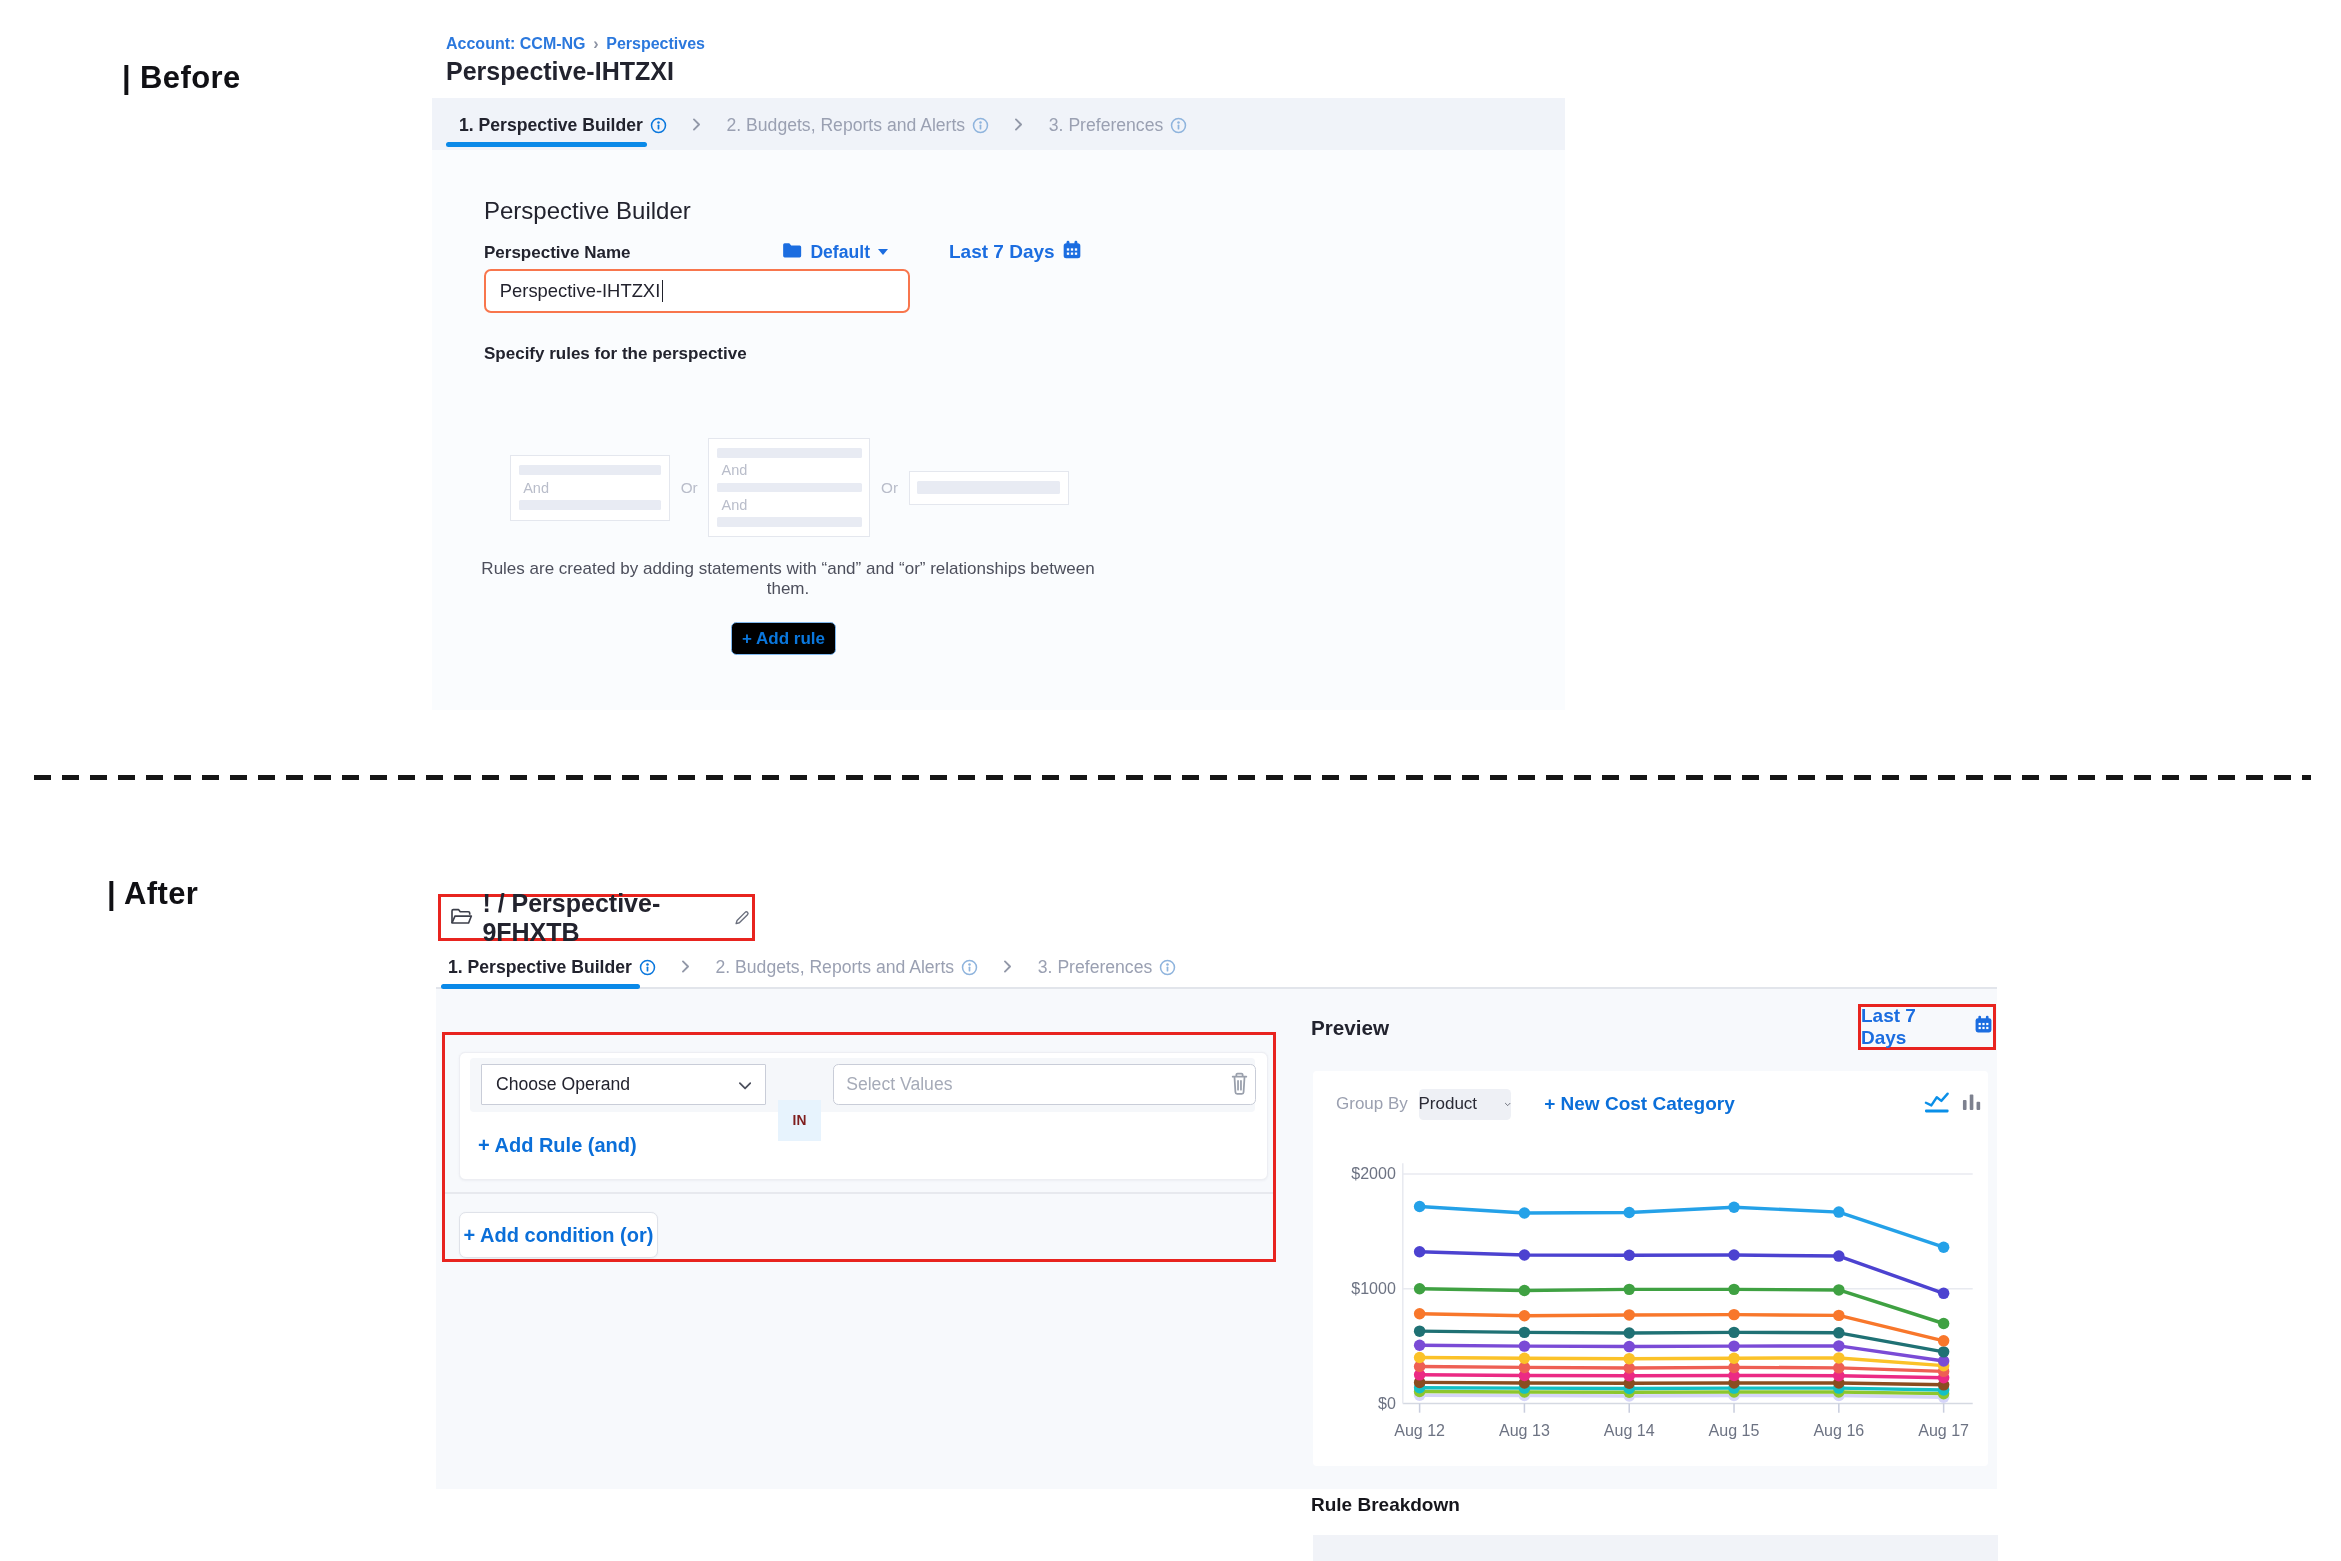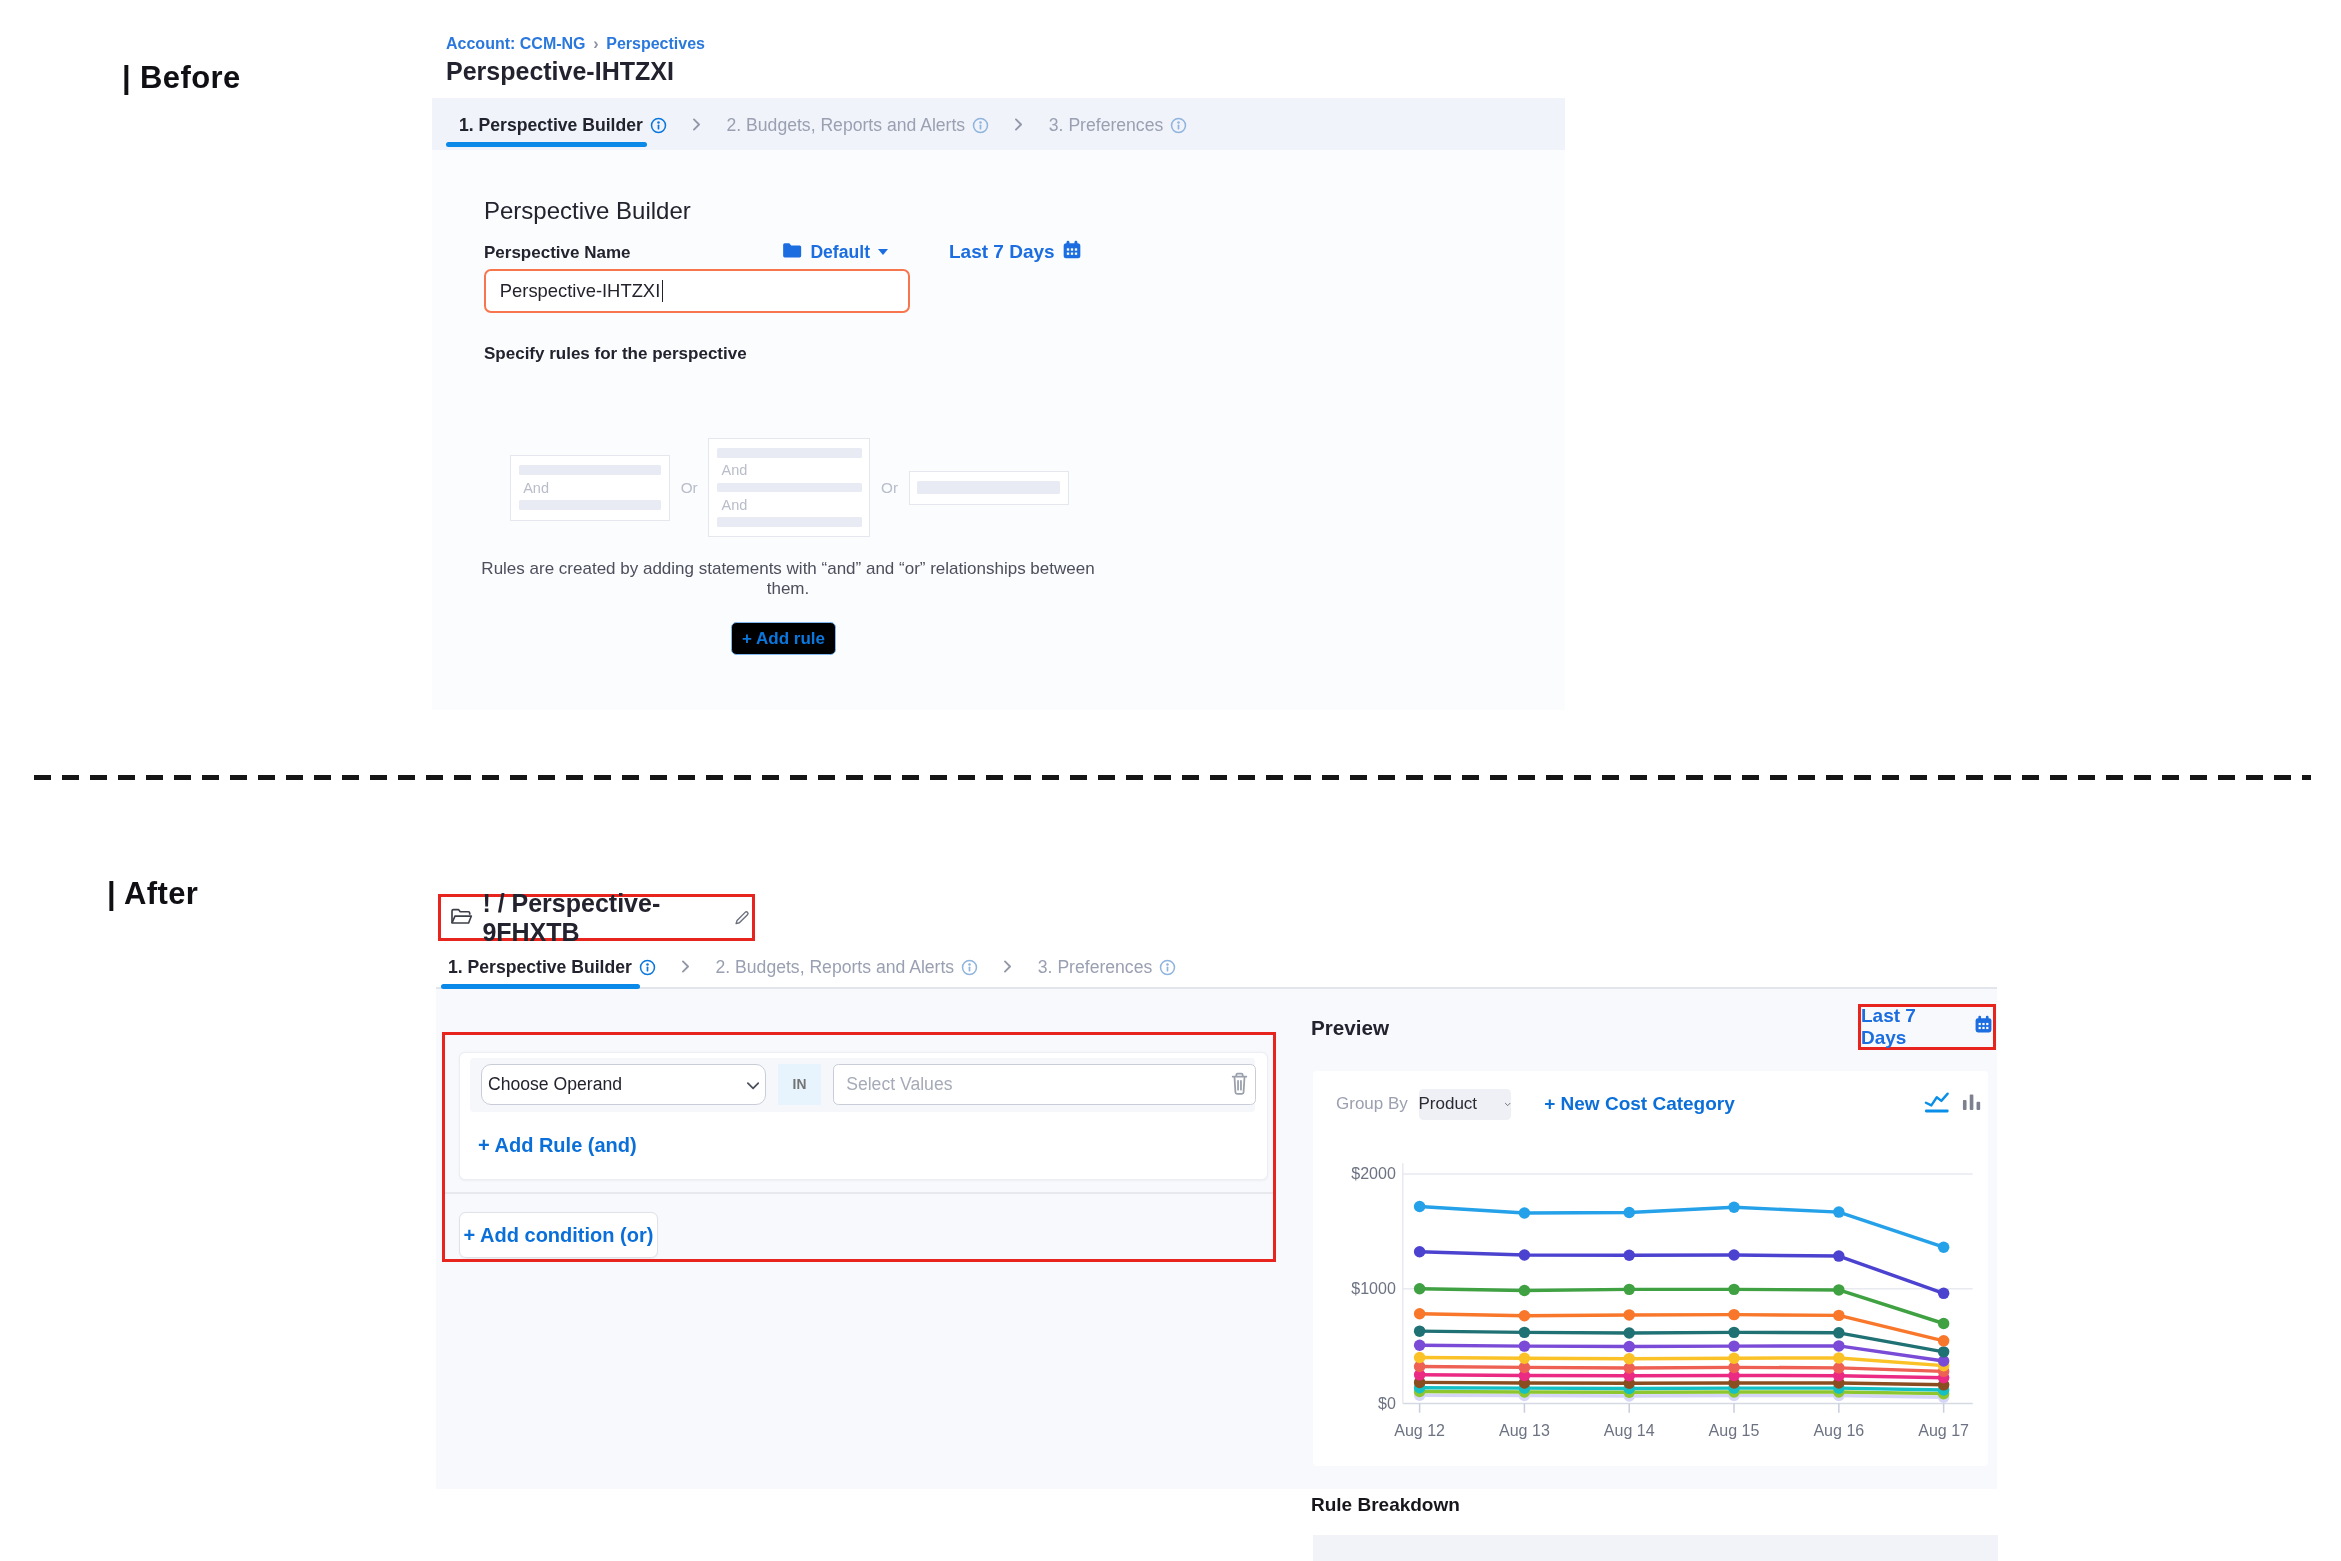--- a/index.html
+++ b/index.html
@@ -35,24 +35,24 @@
   .add-rule-btn{border:1.5px solid #7fb8ef;border-radius:5.4px;background:#000000;font-size:17px;
                 font-weight:700;color:#0a77dd;display:flex;align-items:center;justify-content:center;margin-top:28px;}
   
   .red-box{border:3.1px solid #e8241f;box-sizing:border-box;}
   .dashed-divider{background:repeating-linear-gradient(90deg,#151515 0 17px,transparent 17px 28px);}
   
   .after-title{font-size:25px;font-weight:700;color:#22232e;}
   .after-gray{background:#f7f9fc;}
   .rule-card{background:#ffffff;border:0.8px solid #edeef3;border-radius:6.1px;box-shadow:0 0.8px 2.3px rgba(40,48,70,.05);}
   .rule-strip{background:#f5f7fa;border-radius:3.8px;}
-  .operand-select{background:#fff;border:1.5px solid #c9cdd8;border-radius:10px;display:flex;align-items:center;
-                  justify-content:space-between;padding:0 6px;font-size:17.6px;color:#23232e;box-sizing:border-box;}
+  .operand-select{background:#fff;border:1.5px solid #c9cdd8;border-radius:1px;display:flex;align-items:center;
+                  justify-content:space-between;padding:0 14px;font-size:17.6px;color:#23232e;box-sizing:border-box;}
   .in-chip{background:#e7f3fd;border-radius:0;display:flex;align-items:center;justify-content:center;
-           font-size:13.8px;font-weight:700;color:#737373;}
+           font-size:13.8px;font-weight:700;color:#7f1d1d;margin-top:36px;}
   .values-input{background:#fff;border:1.5px solid #c9cdd8;border-radius:5.4px;font-size:17.6px;color:#23232e;
                 padding:0 12.2px;box-sizing:border-box;font-family:"Liberation Sans",sans-serif;}
   .values-input::placeholder{color:#a6abb8;}
   .add-rule-link{font-size:20px;font-weight:700;color:#0b6fd9;}
   .add-cond-btn{background:#fff;border:1.5px solid #dfe2e9;border-radius:6.9px;display:flex;align-items:center;
                 justify-content:center;font-size:20px;font-weight:700;color:#0b6fd9;box-shadow:0 0.8px 1.5px rgba(40,48,70,.06);}
   .preview-h{font-size:20.7px;font-weight:700;color:#22232e;}
   .chart-card{background:#ffffff;border-radius:3.8px;}
   .groupby-label{font-size:17px;color:#9ba0b0;}
   .groupby-chip{background:#eef0f5;border-radius:4.6px;font-size:17px;color:#2a2a35;display:flex;

